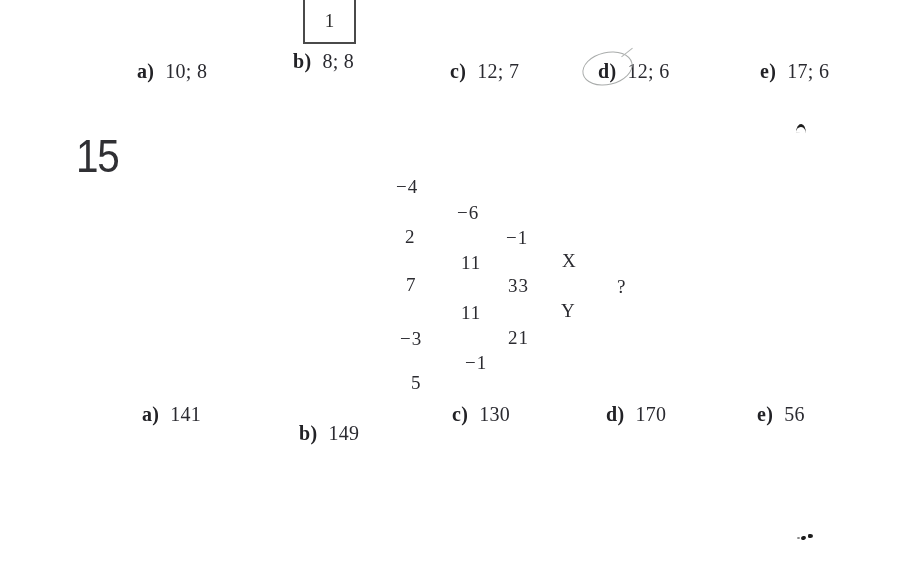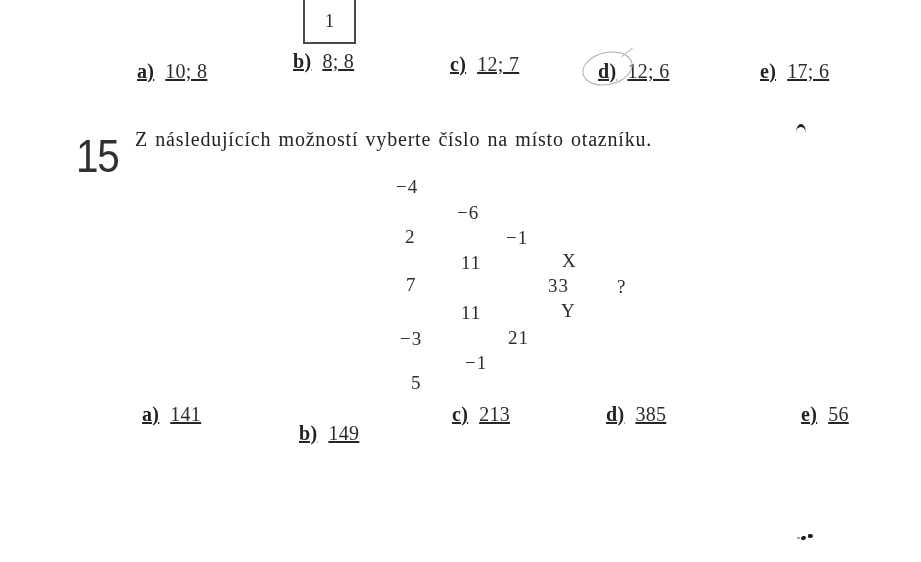--- a/index.html
+++ b/index.html
@@ -32,21 +32,20 @@
     box-sizing: border-box;
     font-size: 19px;
     color: #2b2b2b;
   }
   
   .option {
     position: absolute;
     white-space: nowrap;
     font-size: 20px;
     letter-spacing: 0.3px;
-    text-decoration: underline;
   }
   .opt-label {
     font-weight: bold;
     color: #222226;
     margin-right: 11px;
   }
   .opt-value {
     color: #2a2a30;
   }
   
@@ -123,67 +122,66 @@
   <div class="fig-box">
     <span>1</span>
   </div>
 
   <div class="option" style="left:137px; top:60px;">
     <span class="opt-label">a)</span><span class="opt-value">10; 8</span>
   </div>
   <div class="option" style="left:293px; top:50px;">
     <span class="opt-label">b)</span><span class="opt-value">8; 8</span>
   </div>
-  <div class="option" style="left:450px; top:53px;">
+  <div class="option" style="left:450px; top:60px;">
     <span class="opt-label">c)</span><span class="opt-value">12; 7</span>
   </div>
   <div class="option" style="left:598px; top:60px;">
     <span class="opt-label">d)</span><span class="opt-value">12; 6</span>
   </div>
   <div class="option" style="left:760px; top:60px;">
     <span class="opt-label">e)</span><span class="opt-value">17; 6</span>
   </div>
 
   <div class="pencil-ellipse"></div>
   <div class="pencil-tail"></div>
 
   <div class="arc-mark"></div>
 
   <div class="q-number">15</div>
-  <div class="q-text">Z následujících možností vyberte číslo na místo otazníku.</div>
 
   <span class="cell" style="left:396px; top:176px;">−4</span>
   <span class="cell" style="left:457px; top:202px;">−6</span>
   <span class="cell" style="left:405px; top:226px;">2</span>
   <span class="cell" style="left:506px; top:227px;">−1</span>
   <span class="cell" style="left:461px; top:252px;">11</span>
   <span class="cell" style="left:562px; top:250px;">X</span>
   <span class="cell" style="left:406px; top:274px;">7</span>
-  <span class="cell" style="left:508px; top:275px;margin-left:40px;">33</span>
+  <span class="cell" style="left:508px; top:275px;">33</span>
   <span class="cell" style="left:617px; top:276px;">?</span>
   <span class="cell" style="left:461px; top:302px;">11</span>
   <span class="cell" style="left:561px; top:300px;">Y</span>
   <span class="cell" style="left:400px; top:328px;">−3</span>
   <span class="cell" style="left:508px; top:327px;">21</span>
   <span class="cell" style="left:465px; top:352px;">−1</span>
   <span class="cell" style="left:411px; top:372px;">5</span>
 
   <div class="option" style="left:142px; top:403px;">
     <span class="opt-label">a)</span><span class="opt-value">141</span>
   </div>
   <div class="option" style="left:299px; top:422px;">
     <span class="opt-label">b)</span><span class="opt-value">149</span>
   </div>
   <div class="option" style="left:452px; top:403px;">
-    <span class="opt-label">c)</span><span class="opt-value">213</span>
+    <span class="opt-label">c)</span><span class="opt-value">130</span>
   </div>
   <div class="option" style="left:606px; top:403px;">
-    <span class="opt-label">d)</span><span class="opt-value">385</span>
+    <span class="opt-label">d)</span><span class="opt-value">170</span>
   </div>
-  <div class="option" style="left:757px; top:403px;margin-left:44px;">
+  <div class="option" style="left:757px; top:403px;">
     <span class="opt-label">e)</span><span class="opt-value">56</span>
   </div>
 
   <div class="speck speck-a"></div>
   <div class="speck speck-b"></div>
   <div class="speck speck-c"></div>
 
 </div>
 
 </body></html>

